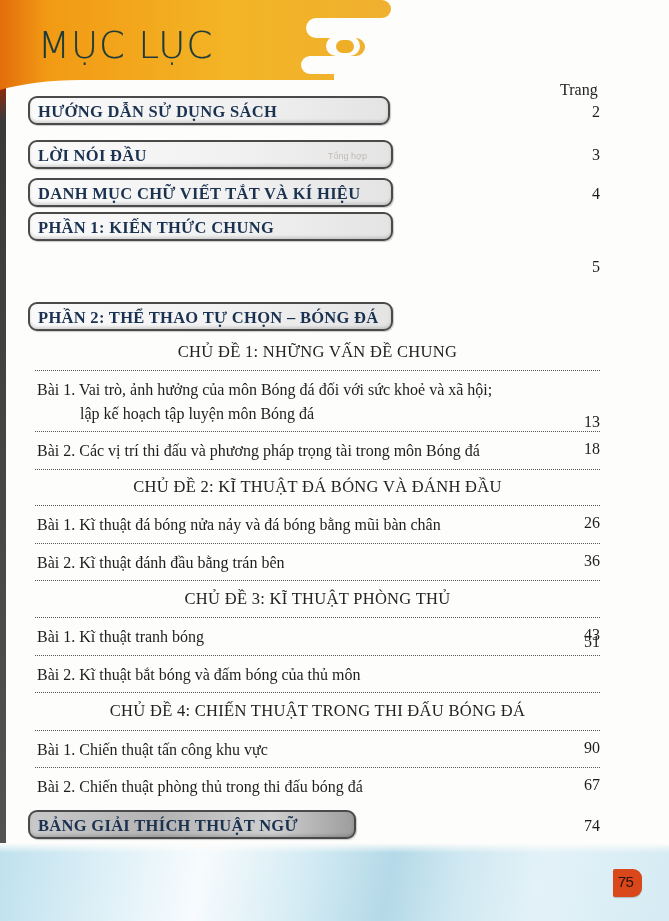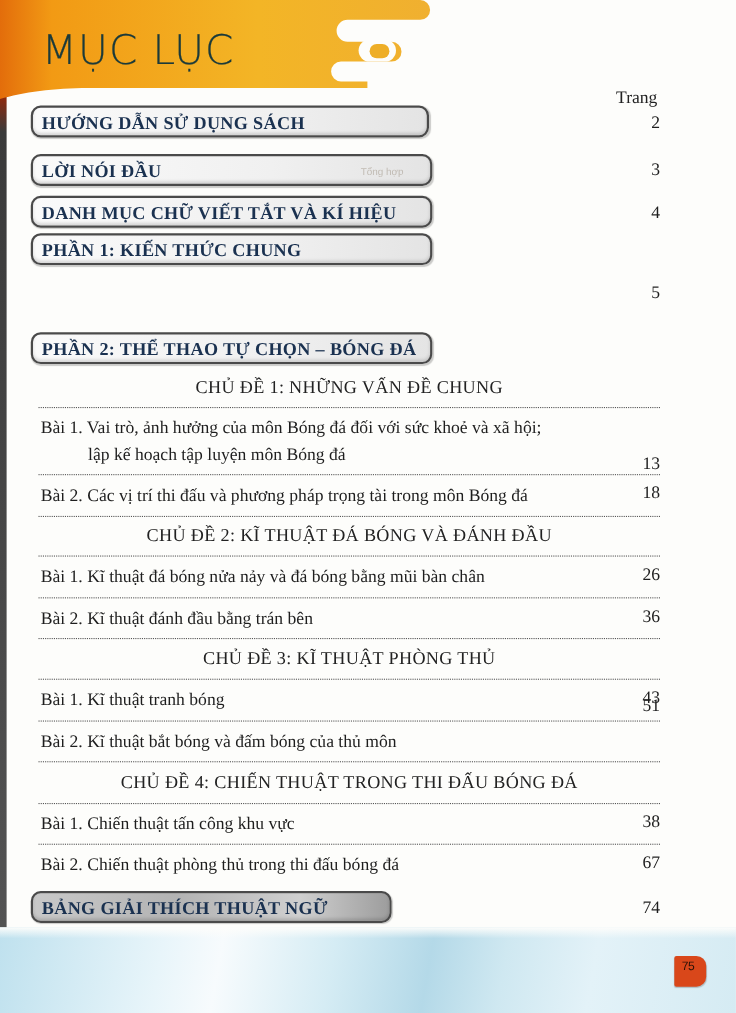--- a/index.html
+++ b/index.html
@@ -35,21 +35,21 @@
   .lesson .cont { display: block; padding-left: 43px; }
 
   .footer-wash { position: absolute; left: 0; top: 843px; width: 669px; height: 78px;
     background: linear-gradient(100deg, #bfe1ee 0%, #e8f5fa 22%, #f7fbfd 30%, #d5ecf4 45%, #b4d9e8 58%, #cfe8f1 68%, #e3f2f8 80%, #d5ebf3 100%); }
   .footer-wash::before { content: ""; position: absolute; left: 0; top: 0; width: 669px; height: 10px;
     background: linear-gradient(to bottom, #fdfdfb, rgba(253,253,251,0)); }
 
   .page-badge { position: absolute; left: 613px; top: 869px; width: 29px; height: 28px; background: #d9471a;
     border-radius: 2px 9px 9px 2px; box-shadow: 0 1px 1px rgba(0,0,0,0.2); }
   .page-badge span { position: absolute; left: 0; top: 4px; width: 25px; text-align: center;
-    font-family: "Liberation Sans", sans-serif; font-size: 11px; color: #2a1208; letter-spacing: -0.5px; }
+    font-family: "Liberation Sans", sans-serif; font-size: 15px; color: #2a1208; letter-spacing: -0.5px; }
 
   .ghost { position: absolute; font-family: "Liberation Sans", sans-serif; font-size: 9px; color: rgba(90,70,40,0.28); white-space: nowrap; }
 </style>
 </head>
 <body>
 
 <div class="left-edge"></div>
 
 <div class="banner">
   <svg width="669" height="90" viewBox="0 0 669 90">
@@ -135,21 +135,21 @@
   <span>Bài 2. Kĩ thuật bắt bóng và đấm bóng của thủ môn</span>
 </div>
 <div class="pnum" style="top:633px;text-align:right;">51</div>
 <div class="dots" style="top:692px;"></div>
 
 <div class="topic-head" style="top:701px;">CHỦ ĐỀ 4: CHIẾN THUẬT TRONG THI ĐẤU BÓNG ĐÁ</div>
 <div class="dots" style="top:730px;"></div>
 <div class="lesson" style="top:738px;">
   <span>Bài 1. Chiến thuật tấn công khu vực</span>
 </div>
-<div class="pnum" style="top:739px;">38</div>
+<div class="pnum" style="top:739px;">90</div>
 <div class="dots" style="top:767px;"></div>
 <div class="lesson" style="top:775px;">
   <span>Bài 2. Chiến thuật phòng thủ trong thi đấu bóng đá</span>
 </div>
 <div class="pnum" style="top:776px;">67</div>
 
 <div class="pill dark" style="top:810px; width:328px;">
   <span class="pill-label">BẢNG GIẢI THÍCH THUẬT NGỮ</span>
 </div>
 <div class="pnum" style="top:817px;">74</div>

